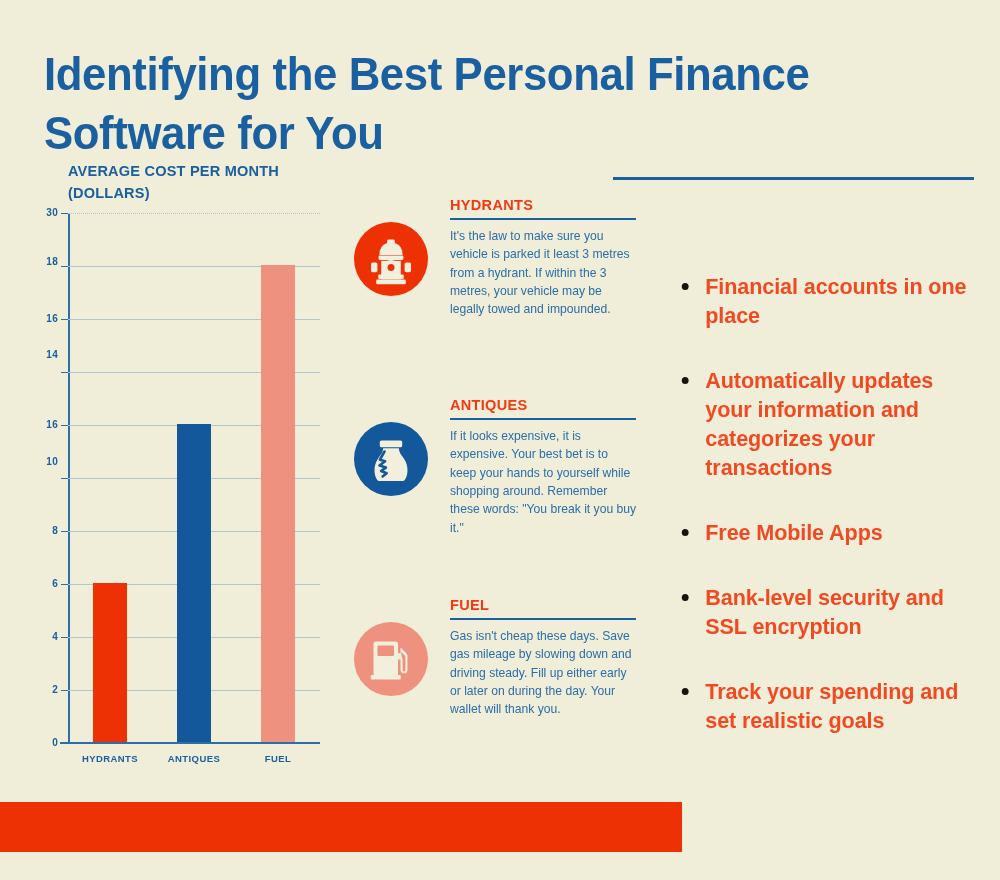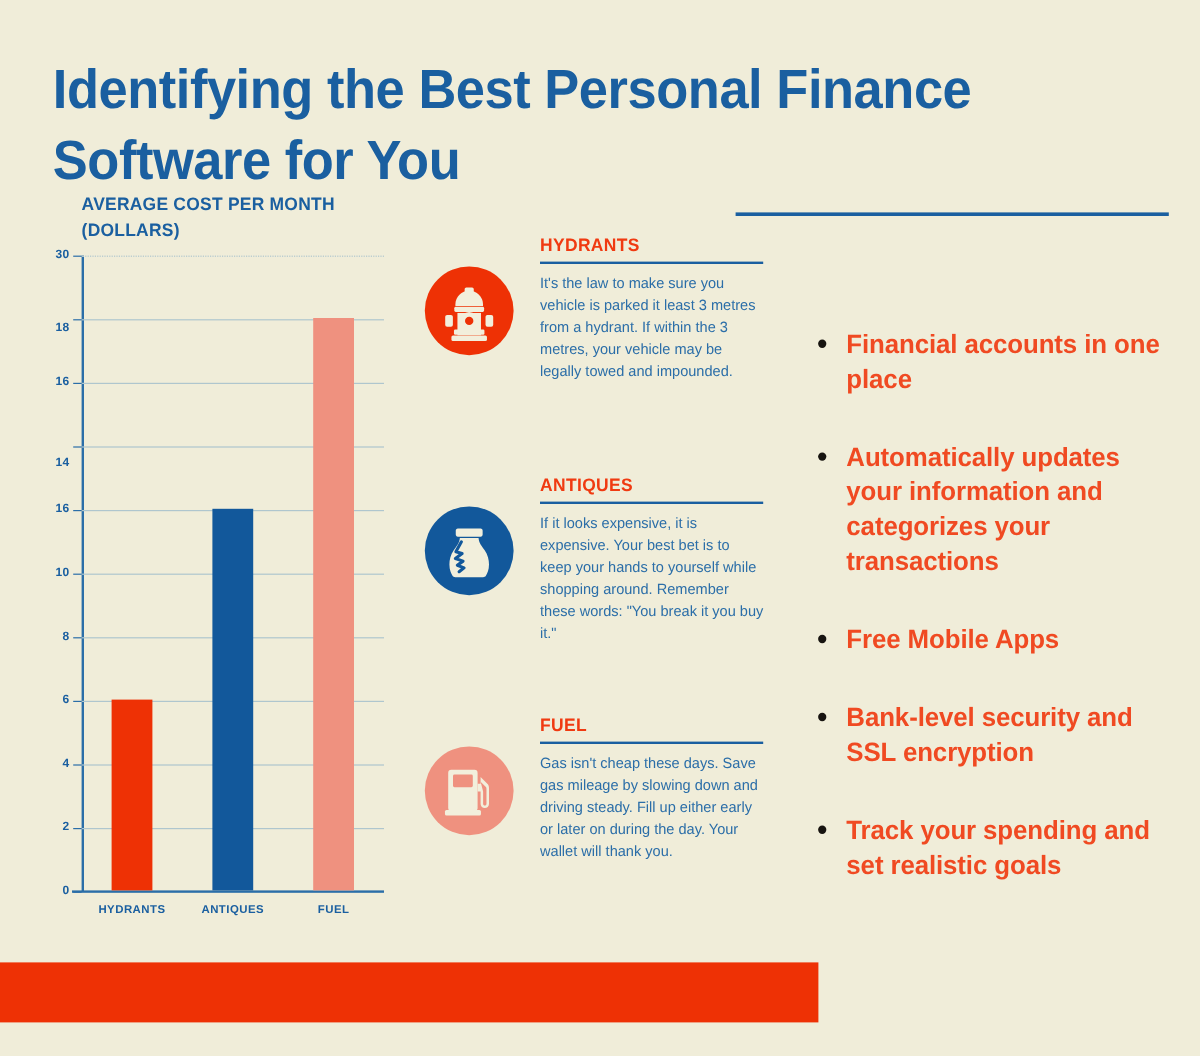--- a/index.html
+++ b/index.html
@@ -253,33 +253,33 @@
           <div class="axis-tick" style="top: 424px;"></div>
           <div class="y-label" style="top: 418px;">4</div>
           <div class="gridline" style="top: 371px;"></div>
           <div class="axis-tick" style="top: 371px;"></div>
           <div class="y-label" style="top: 365px;">6</div>
           <div class="gridline" style="top: 318px;"></div>
           <div class="axis-tick" style="top: 318px;"></div>
           <div class="y-label" style="top: 312px;">8</div>
           <div class="gridline" style="top: 265px;"></div>
           <div class="axis-tick" style="top: 265px;"></div>
-          <div class="y-label" style="top: 259px;">10</div>
+          <div class="y-label" style="top: 243px;">10</div>
           <div class="gridline" style="top: 212px;"></div>
           <div class="axis-tick" style="top: 212px;"></div>
           <div class="y-label" style="top: 206px;">16</div>
           <div class="gridline" style="top: 159px;"></div>
           <div class="axis-tick" style="top: 159px;"></div>
-          <div class="y-label" style="top: 167px;">14</div>
+          <div class="y-label" style="top: 136px;">14</div>
           <div class="gridline" style="top: 106px;"></div>
           <div class="axis-tick" style="top: 106px;"></div>
           <div class="y-label" style="top: 100px;">16</div>
           <div class="gridline" style="top: 53px;"></div>
           <div class="axis-tick" style="top: 53px;"></div>
-          <div class="y-label" style="top: 55px;">18</div>
+          <div class="y-label" style="top: 43px;">18</div>
           <div class="gridline dotted" style="top: 0px;"></div>
           <div class="axis-tick" style="top: 0px;"></div>
           <div class="y-label" style="top: -6px;">30</div>
         </div>
       <div id="bars">
           <div class="bar" title="HYDRANTS: 6" style="left: 25px; width: 34px; height: 159px; background: rgb(238, 49, 5);"></div>
           <div class="bar" title="ANTIQUES: 12" style="left: 109px; width: 34px; height: 318px; background: rgb(18, 88, 155);"></div>
           <div class="bar" title="FUEL: 18" style="left: 193px; width: 34px; height: 477px; background: rgb(239, 145, 127);"></div>
         </div>
       <div id="xlabels">

